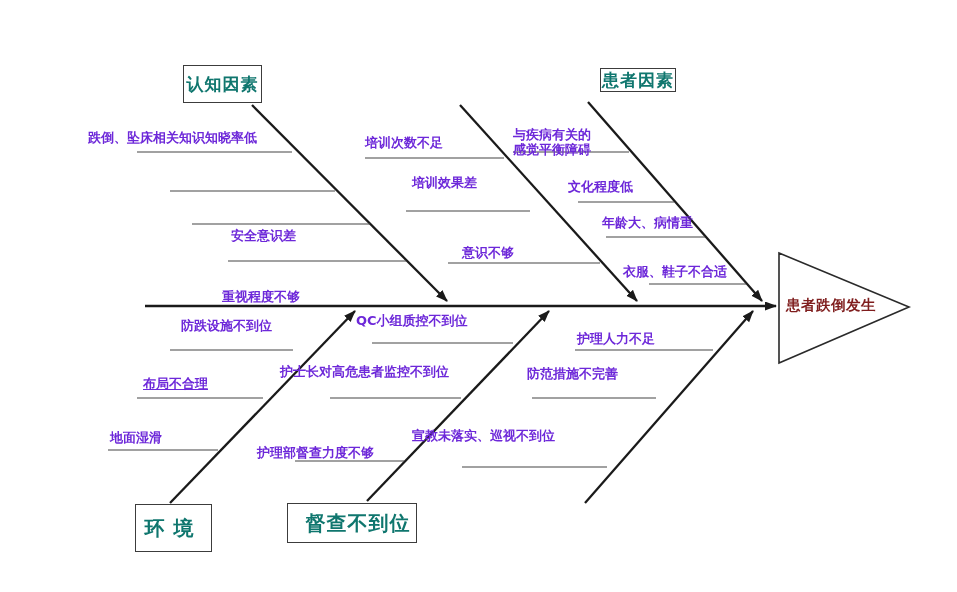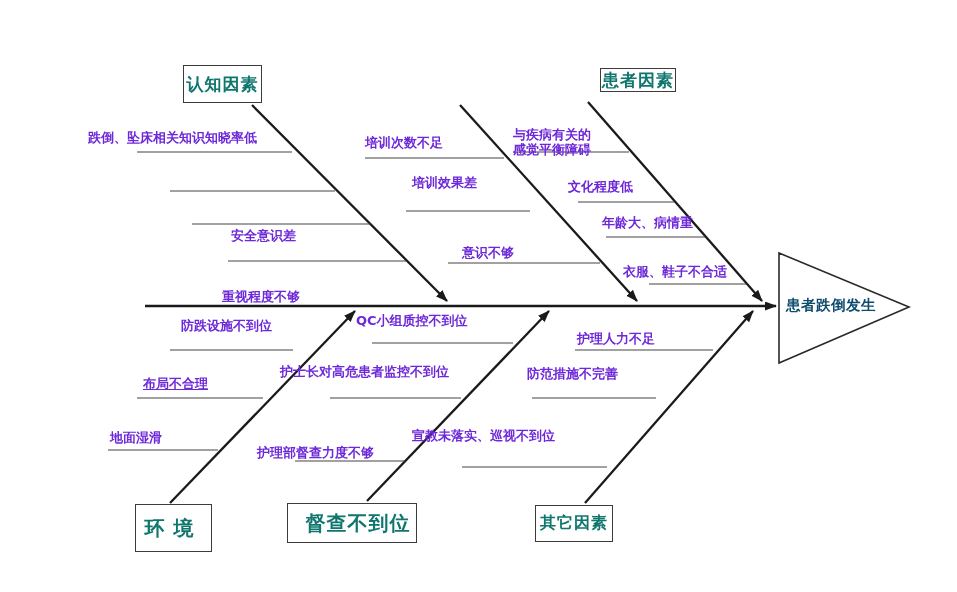--- a/index.html
+++ b/index.html
@@ -25,21 +25,21 @@
   .c0_0{left:88px;top:130px;}  .c0_1{left:90px;top:174px;}
   .c0_2{left:231px;top:208px;margin-top:20px;} .c0_3{left:222px;top:261px;margin-top:28px;}
   .c1_0{left:365px;top:135px;} .c1_1{left:412px;top:175px;} .c1_2{left:462px;top:245px;}
   .c2_0{left:513px;top:127px;white-space:normal;width:86px;}
   .c2_1{left:568px;top:179px;} .c2_2{left:602px;top:215px;text-align:right;} .c2_3{left:623px;top:264px;}
   .c3_0{left:165px;top:318px;margin-left:16px;} .c3_1{left:143px;top:376px;text-decoration:underline;} .c3_2{left:110px;top:430px;}
   .c4_0{left:356px;top:313px;} .c4_1{left:280px;top:364px;} .c4_2{left:257px;top:445px;}
   .c5_0{left:577px;top:331px;} .c5_1{left:527px;top:366px;} .c5_2{left:412px;top:428px;}
   .effect-label{
     position:absolute;left:786px;top:296px;font-size:14.5px;font-weight:bold;
-    color:#0c4a6e;white-space:nowrap;letter-spacing:0.5px;
+    color:#7f1d1d;white-space:nowrap;letter-spacing:0.5px;
   }
 </style>
 </head>
 <body>
 
 <div class="stage">
 
   <svg width="957" height="592" viewBox="0 0 957 592">
     <defs>
       <marker id="ah" markerUnits="userSpaceOnUse" markerWidth="13" markerHeight="10" refX="11" refY="4.5" orient="auto">
@@ -81,21 +81,20 @@
       <line x1="575" y1="350" x2="713" y2="350"></line>
       <line x1="532" y1="398" x2="656" y2="398"></line>
       <line x1="462" y1="467" x2="607" y2="467"></line>
     </g>
   </svg>
 
   <div class="cat-box box-cognitive">认知因素</div>
   <div class="cat-box box-patient">患者因素</div>
   <div class="cat-box box-environment">环境</div>
   <div class="cat-box box-supervision">督查不到位</div>
-  <div class="cat-box box-other">其它因素</div>
 
   <div class="cause c0_0">跌倒、坠床相关知识知晓率低</div>
   <div class="cause c0_2">安全意识差</div>
   <div class="cause c0_3">重视程度不够</div>
 
   <div class="cause c1_0">培训次数不足</div>
   <div class="cause c1_1">培训效果差</div>
   <div class="cause c1_2">意识不够</div>
 
   <div class="cause c2_0">与疾病有关的感觉平衡障碍</div>

